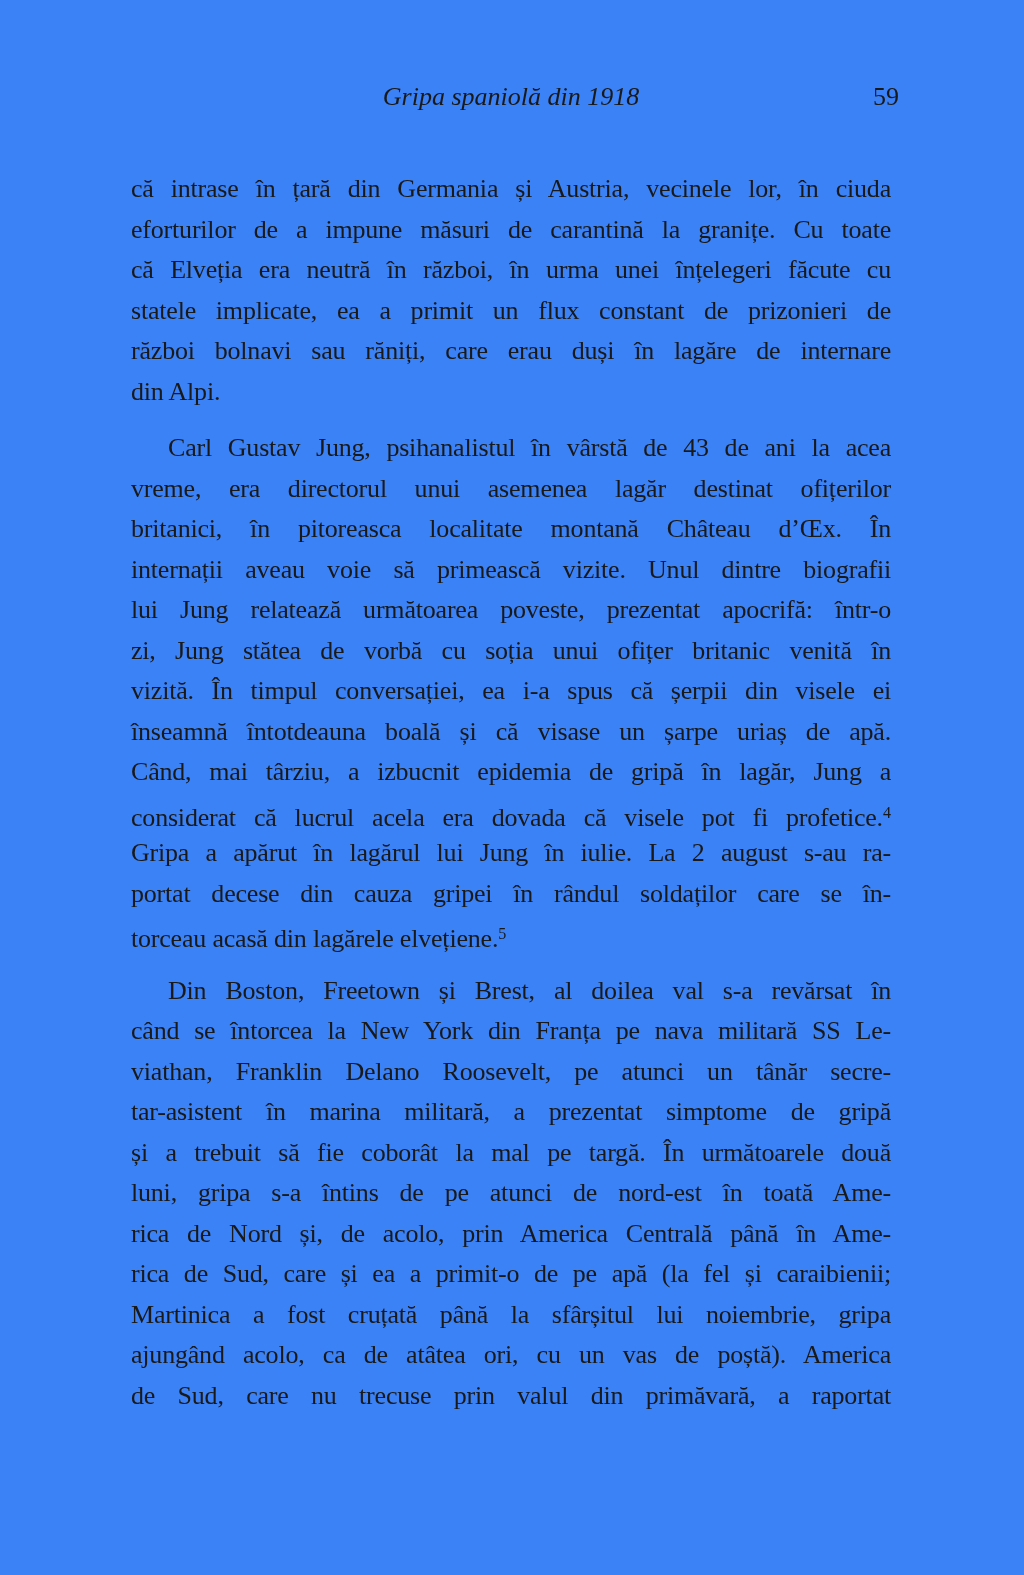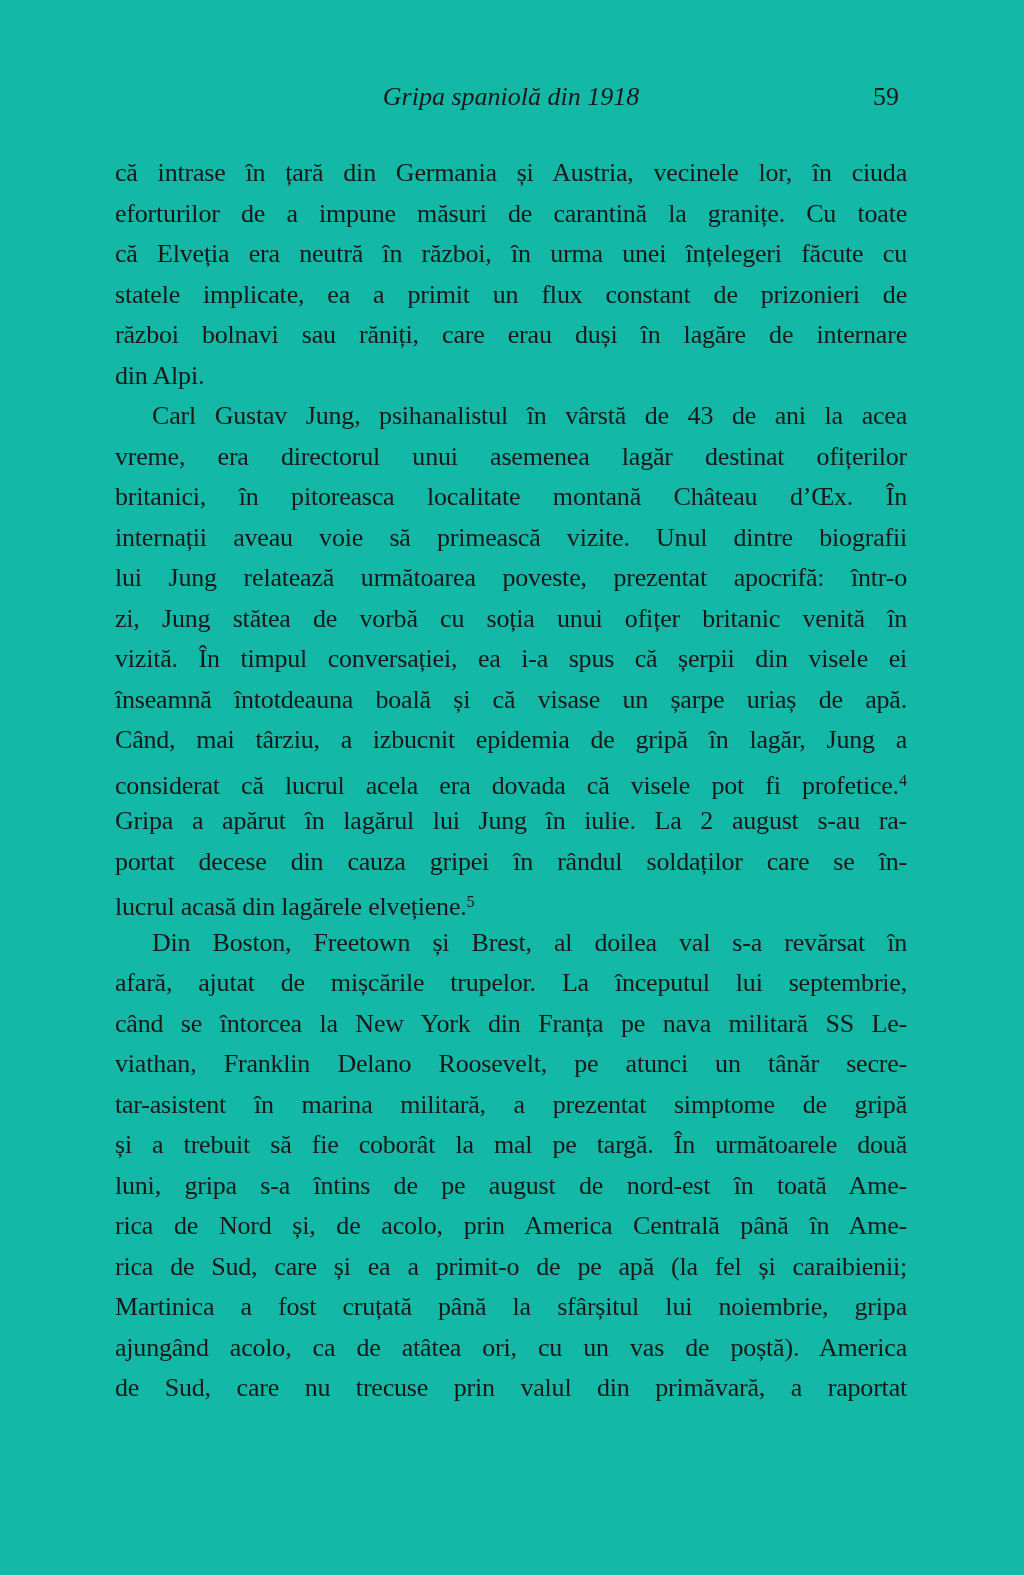--- a/index.html
+++ b/index.html
@@ -1,20 +1,20 @@
 <!DOCTYPE html>
 <html><head>
 <meta charset="utf-8">
 <style>
   html, body { margin: 0; padding: 0; }
   .page {
     position: relative;
     width: 1024px;
     height: 1575px;
-    background: #14b8a6;
+    background: #3b82f6;
     color: #191919;
     font-family: "Liberation Serif", "DejaVu Serif", serif;
     overflow: hidden;
   }
   .running-header {
     position: absolute;
     left: 115px;
     top: 82px;
     width: 792px;
     height: 36px;
@@ -31,21 +31,21 @@
     right: 8px; top: 0;
   }
   .body-text {
     position: absolute;
     left: 115px;
     top: 153px;
     width: 792px;
     font-size: 26px;
     letter-spacing: -0.2px;
   }
-  .paragraph { margin: 0; padding: 0; }
+  .paragraph { margin: 16px; padding: 0; }
   .line {
     height: 40.5px;
     line-height: 40.5px;
     text-align: justify;
     text-align-last: justify;
   }
   .line.no-just {
     text-align: right;
     text-align-last: left;
   }
@@ -81,30 +81,29 @@
         <div class="line"><span class="seg-normal">britanici, în pitoreasca localitate montană Château d’Œx. În</span></div>
         <div class="line"><span class="seg-normal">internații aveau voie să primească vizite. Unul dintre biografii</span></div>
         <div class="line"><span class="seg-normal">lui Jung relatează următoarea poveste, prezentat apocrifă: într-o</span></div>
         <div class="line"><span class="seg-normal">zi, Jung stătea de vorbă cu soția unui ofițer britanic venită în</span></div>
         <div class="line"><span class="seg-normal">vizită. În timpul conversației, ea i-a spus că șerpii din visele ei</span></div>
         <div class="line"><span class="seg-normal">înseamnă întotdeauna boală și că visase un șarpe uriaș de apă.</span></div>
         <div class="line"><span class="seg-normal">Când, mai târziu, a izbucnit epidemia de gripă în lagăr, Jung a</span></div>
         <div class="line"><span class="seg-normal">considerat că lucrul acela era dovada că visele pot fi profetice.</span><span class="seg-sup">4</span></div>
         <div class="line"><span class="seg-normal">Gripa a apărut în lagărul lui Jung în iulie. La 2 august s-au ra-</span></div>
         <div class="line"><span class="seg-normal">portat decese din cauza gripei în rândul soldaților care se în-</span></div>
-        <div class="line no-just"><span class="seg-normal">lucrul acasă din lagărele elvețiene.</span><span class="seg-sup">5</span></div>
+        <div class="line no-just"><span class="seg-normal">torceau acasă din lagărele elvețiene.</span><span class="seg-sup">5</span></div>
       </div>
       <div class="paragraph">
         <div class="line indent"><span class="seg-normal">Din Boston, Freetown și Brest, al doilea val s-a revărsat în</span></div>
-        <div class="line"><span class="seg-normal">afară, ajutat de mișcările trupelor. La începutul lui septembrie,</span></div>
         <div class="line"><span class="seg-normal">când se întorcea la New York din Franța pe nava militară </span><span class="seg-italic">SS Le-</span></div>
         <div class="line"><span class="seg-italic">viathan</span><span class="seg-normal">, Franklin Delano Roosevelt, pe atunci un tânăr secre-</span></div>
         <div class="line"><span class="seg-normal">tar-asistent în marina militară, a prezentat simptome de gripă</span></div>
         <div class="line"><span class="seg-normal">și a trebuit să fie coborât la mal pe targă. În următoarele două</span></div>
-        <div class="line"><span class="seg-normal">luni, gripa s-a întins de pe august de nord-est în toată Ame-</span></div>
+        <div class="line"><span class="seg-normal">luni, gripa s-a întins de pe atunci de nord-est în toată Ame-</span></div>
         <div class="line"><span class="seg-normal">rica de Nord și, de acolo, prin America Centrală până în Ame-</span></div>
         <div class="line"><span class="seg-normal">rica de Sud, care și ea a primit-o de pe apă (la fel și caraibienii;</span></div>
         <div class="line"><span class="seg-normal">Martinica a fost cruțată până la sfârșitul lui noiembrie, gripa</span></div>
         <div class="line"><span class="seg-normal">ajungând acolo, ca de atâtea ori, cu un vas de poștă). America</span></div>
         <div class="line"><span class="seg-normal">de Sud, care nu trecuse prin valul din primăvară, a raportat</span></div>
       </div>
     </div>
 </div>
 
 </body></html>

